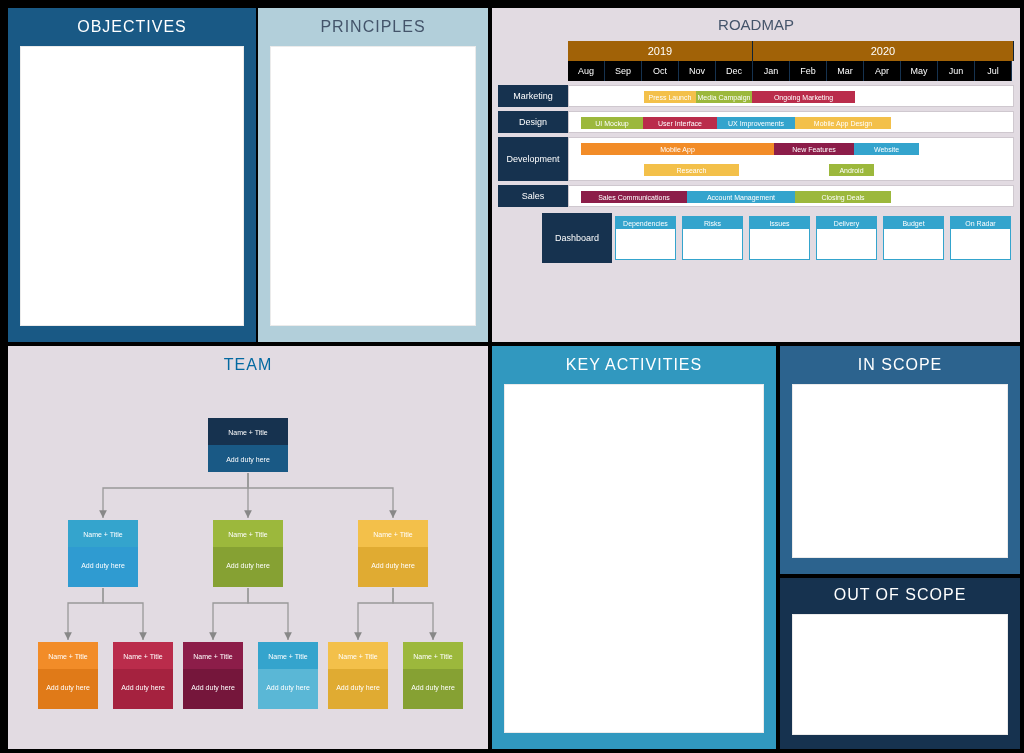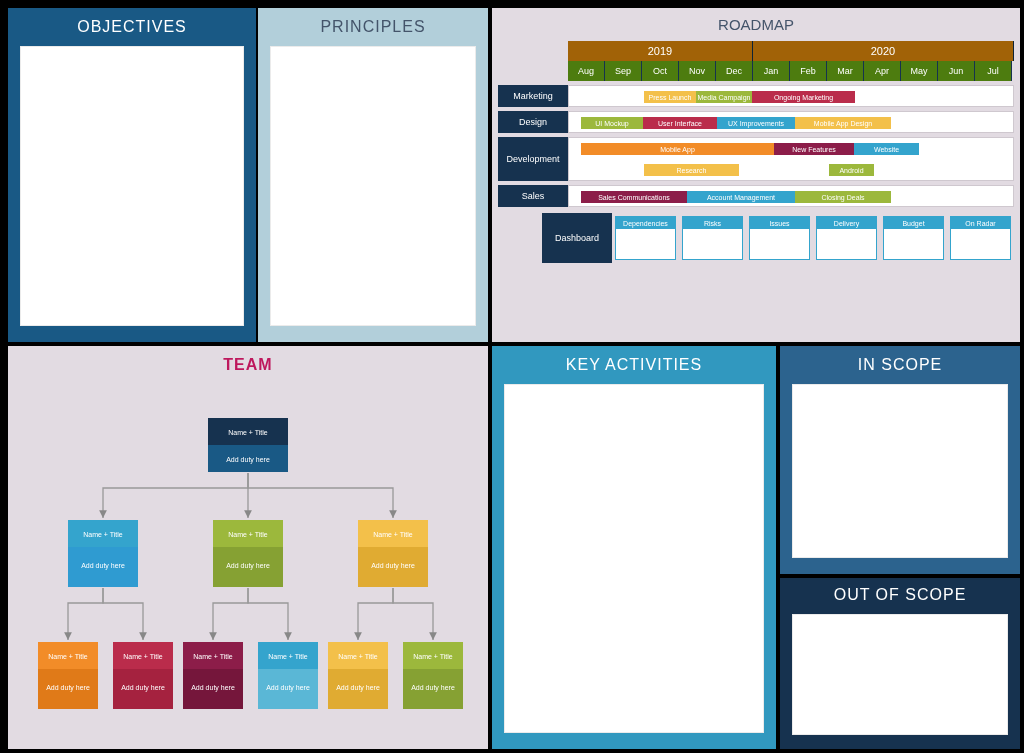--- a/index.html
+++ b/index.html
@@ -23,37 +23,37 @@
   .card-white { background:#fff; flex:1; width:100%; border:1px solid rgba(0,0,0,.08);}
 
   
   .rm-head { display:flex; width:100%; font-size: 15px; color:#44546a; font-weight:500; justify-content:center; margin-bottom:8px;}
   .rm-wrap { position: relative; width: 516px; margin: 0 auto;}
   .rm-months-row { display:flex; margin-left:70px;}
   .rm-year-row   { display:flex; margin-left:70px;}
   .rm-year { background:#a16207; color:#fff; font-size:11px; display:flex; align-items:center; justify-content:center; height:20px; border-right:1px solid #0e2336;}
   .rm-year.a{ width: 37px;}
   .rm-year.b{ width: 409px;}
-  .rm-month { background:#4d7c0f; color:#fff; font-size:9px; width:37px; height:20px; display:flex; align-items:center; justify-content:center; border-right:1px solid #16324f;}
+  .rm-month { background:#000000; color:#fff; font-size:9px; width:37px; height:20px; display:flex; align-items:center; justify-content:center; border-right:1px solid #16324f;}
   .rm-row { display:flex; align-items:stretch; margin-top:4px; position: relative;}
   .rm-row .lbl { width:70px; background:#16324f; color:#fff; font-size:9px; display:flex; align-items:center; justify-content:center;}
   .rm-row .body { position:relative; flex:1; border:1px solid #cfc8cf; background:#fff; overflow:hidden;}
   .rm-row.h22 .body { height:22px; }
   .rm-row.h44 .body { height:44px; }
   .rm-box { position:absolute; height:12px; top:5px; font-size:7px; color:#fff; display:flex; align-items:center; justify-content:center; white-space:nowrap;}
   .rm-box.r2 { top: 26px;}
 
   .rm-dash { display:flex; margin-top:6px;margin-left:44px;}
   .rm-dash .lbl { width:70px; background:#16324f; color:#fff; font-size:9px; display:flex; align-items:center; justify-content:center;}
   .rm-dash .body { flex:1; display:flex; gap:6px; padding:3px;}
   .dash-item { flex:1; background:#fff; border:1px solid #34a4cd; display:flex; flex-direction:column; height:44px;}
   .dash-item .h { background:#34a4cd; color:#fff; height:12px; font-size:7px; display:flex; align-items:center; justify-content:center;}
 
   
-  .team-title { color:#be185d; text-align:center; font-size:16px; letter-spacing:1px; font-weight:700; padding:10px 0 4px;}
+  .team-title { color:#0369a1; text-align:center; font-size:16px; letter-spacing:1px; font-weight:400; padding:10px 0 4px;}
   .team-svg { display:block; margin:0 auto;}
   .org-node { font-size:7px; fill:#fff; font-family:inherit; }
   .org-sub { font-size:7px; fill:#fff;} .c-yellow{background:#f3c04a;} .c-green{background:#9cb83c;} .c-red{background:#ba2c4b;}
   .c-orange{background:#f28c28;} .c-maroon{background:#8c1d49;} .c-cyan{background:#34a4cd;}
 </style>
 </head>
 <body>
 
 <div class="wrap">
     <div class="grid">

